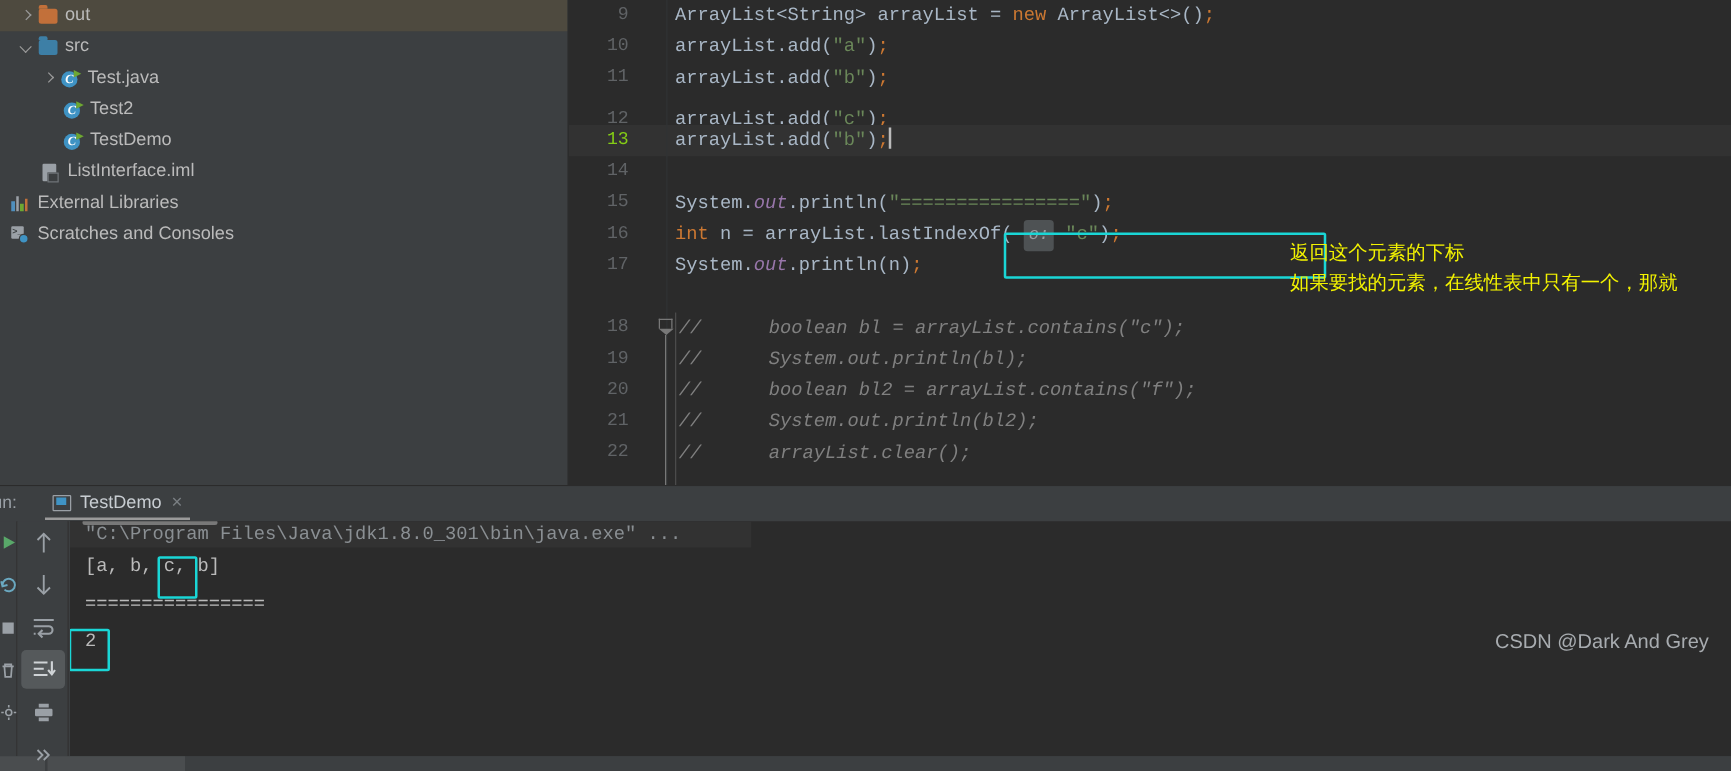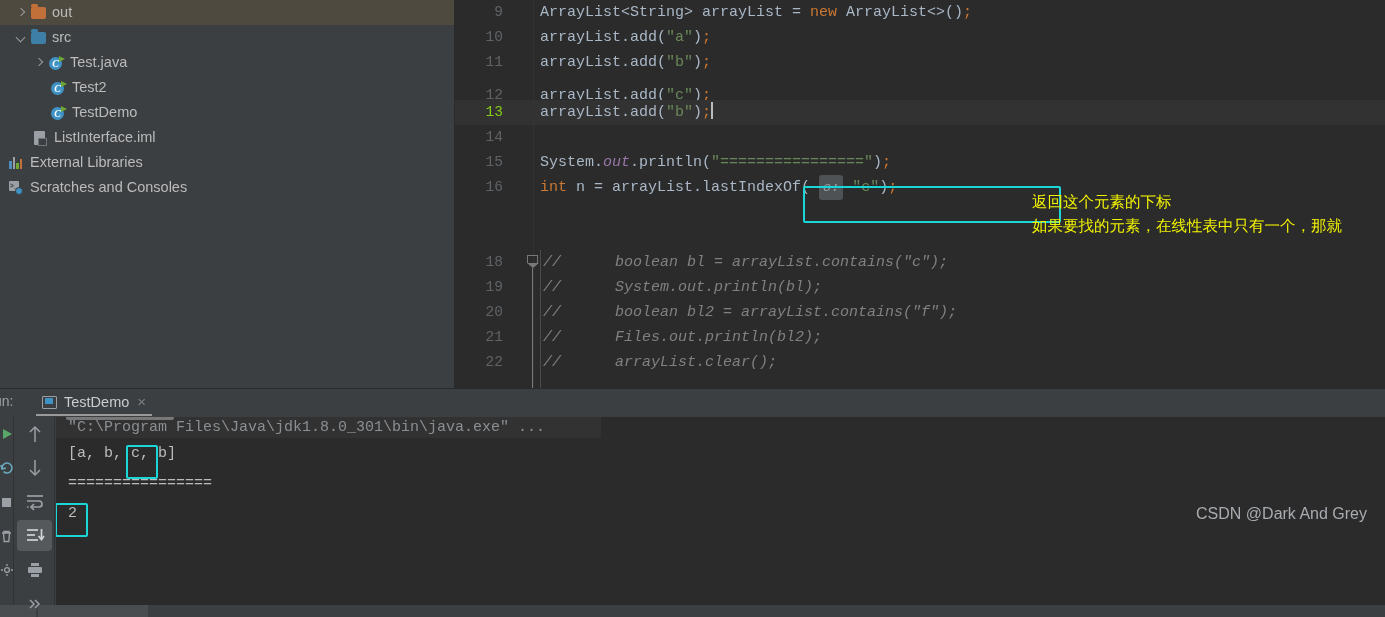--- a/index.html
+++ b/index.html
@@ -352,40 +352,44 @@
     <div class="code-line" style="position:absolute;top:150px;left:0;right:0">
       <span class="lineno">15</span>
       <span class="codetext"><span class="plain">System.</span><span class="fld">out</span><span class="plain">.println(</span><span class="str">"================"</span><span class="plain">)</span><span class="sem">;</span></span>
     </div>
 
     <div class="code-line" style="position:absolute;top:175px;left:0;right:0">
       <span class="lineno">16</span>
       <span class="codetext"><span class="kw">int</span><span class="plain"> n = arrayList.lastIndexOf( </span><span class="hintchip">o:</span><span class="plain"> </span><span class="str">"c"</span><span class="plain">)</span><span class="sem">;</span></span>
     </div>
 
+    <div class="code-line" style="position:absolute;top:200px;left:0;right:0">
+      <span class="lineno">17</span>
+      <span class="codetext"><span class="plain">System.</span><span class="fld">out</span><span class="plain">.println(n)</span><span class="sem">;</span></span>
+    </div>
 
     <div class="code-line" style="position:absolute;top:250px;left:0;right:0">
       <span class="lineno">18</span>
       <span class="commentmark">//</span>
       <span class="codetext cmt" style="left:160px">boolean bl = arrayList.contains("c");</span>
     </div>
     <div class="code-line" style="position:absolute;top:275px;left:0;right:0">
       <span class="lineno">19</span>
       <span class="commentmark">//</span>
       <span class="codetext cmt" style="left:160px">System.out.println(bl);</span>
     </div>
     <div class="code-line" style="position:absolute;top:300px;left:0;right:0">
       <span class="lineno">20</span>
       <span class="commentmark">//</span>
       <span class="codetext cmt" style="left:160px">boolean bl2 = arrayList.contains("f");</span>
     </div>
     <div class="code-line" style="position:absolute;top:325px;left:0;right:0">
       <span class="lineno">21</span>
       <span class="commentmark">//</span>
-      <span class="codetext cmt" style="left:160px">Files.out.println(bl2);</span>
+      <span class="codetext cmt" style="left:160px">System.out.println(bl2);</span>
     </div>
     <div class="code-line" style="position:absolute;top:350px;left:0;right:0">
       <span class="lineno">22</span>
       <span class="commentmark">//</span>
       <span class="codetext cmt" style="left:160px">arrayList.clear();</span>
     </div>
 
     <div class="cyan-box" style="left:348px;top:186px;width:258px;height:37px"></div>
   </div>
 

